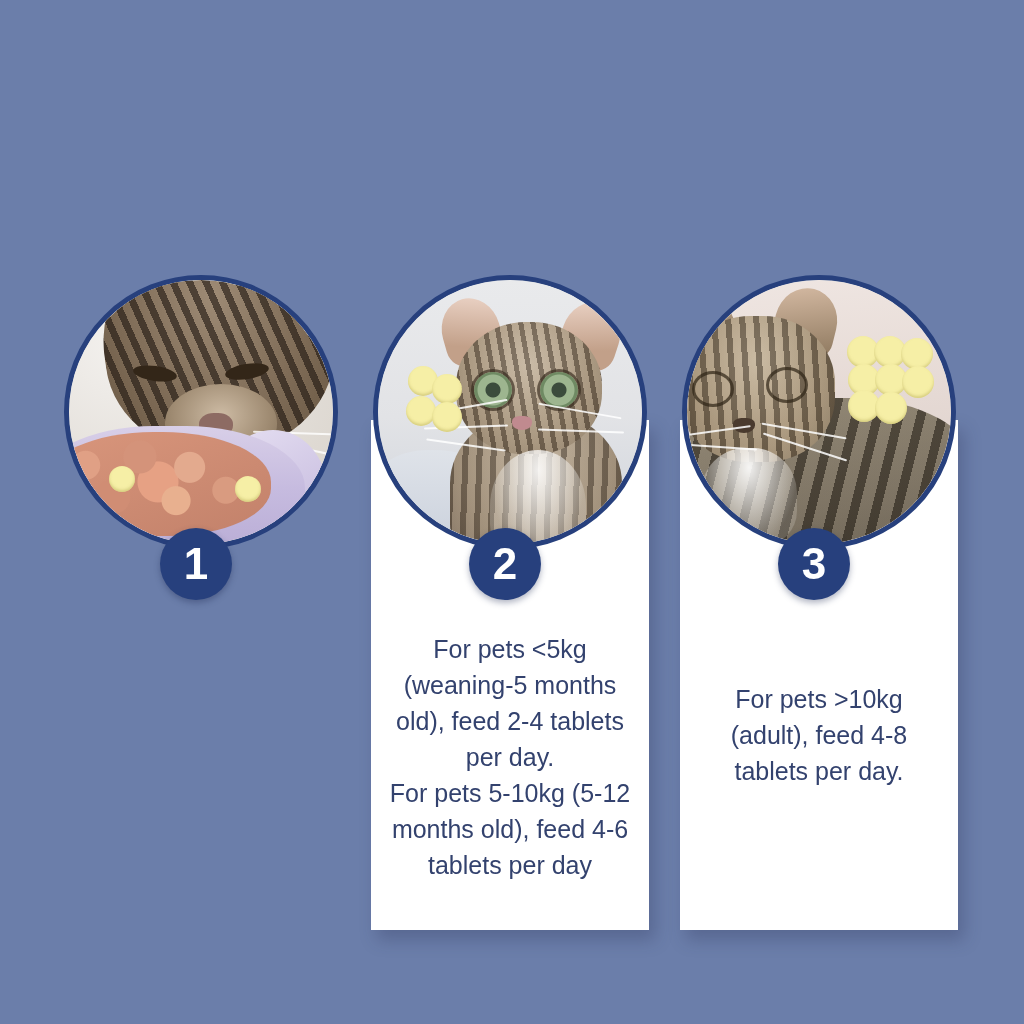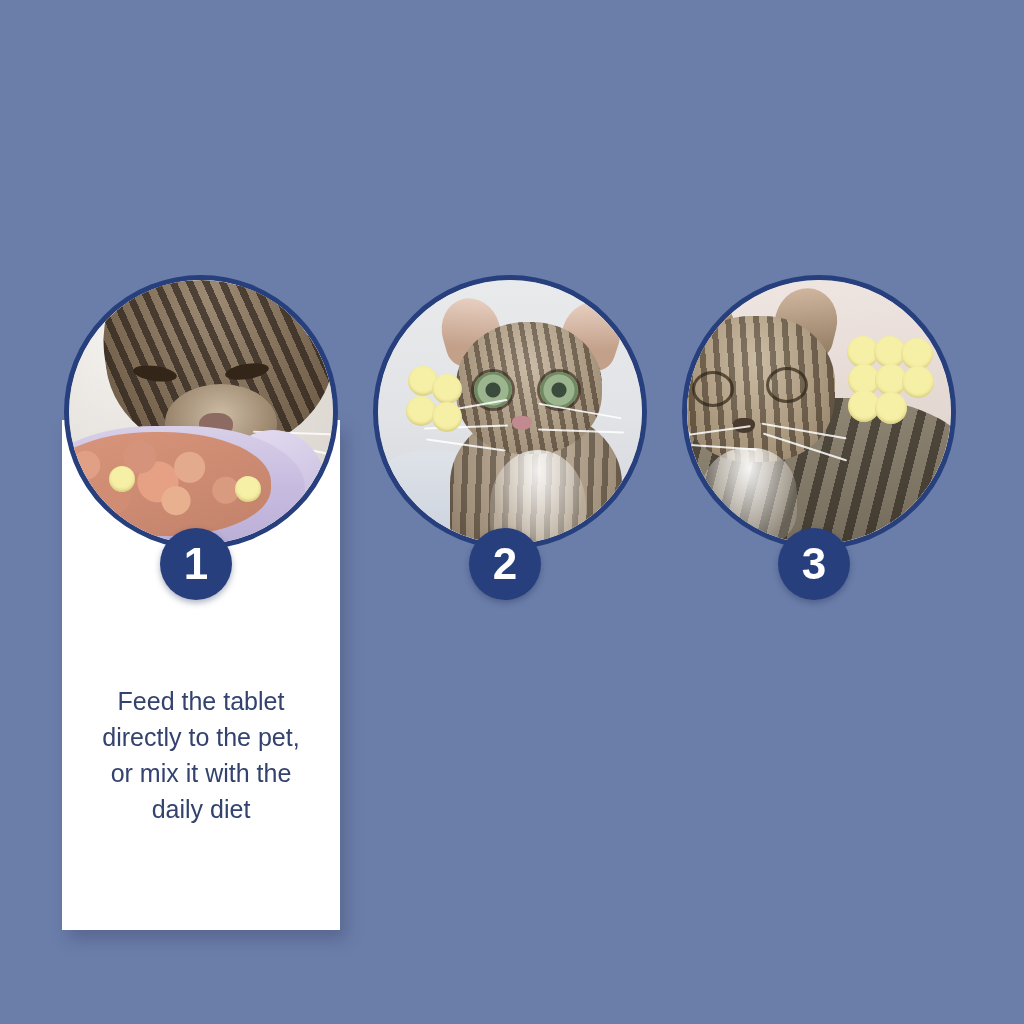--- a/index.html
+++ b/index.html
@@ -352,26 +352,20 @@
   .badge-1 { left: 160px; }
   .badge-2 { left: 469px; }
   .badge-3 { left: 778px; }
 </style>
 </head>
 <body>
 
 <div id="poster">
 
 
-  <div class="card card-1">
-    <div class="card-text">Feed the tablet
-directly to the pet,
-or mix it with the
-daily diet</div>
-  </div>
 
   <div class="photo photo-1">
     <div class="photo-inner">
       <div class="s1-bg"></div>
       <div class="s1-ear s1-ear-l"></div>
       <div class="s1-ear s1-ear-r"></div>
       <div class="s1-head"></div>
       <div class="s1-eye s1-eye-l"></div>
       <div class="s1-eye s1-eye-r"></div>
       <div class="s1-muzzle"></div>
@@ -382,20 +376,29 @@
       <div class="s1-bowlrim"></div>
       <div class="s1-bowl"></div>
       <div class="s1-food"></div>
       <div class="tablet" style="left:40px; top:186px; width:26px; height:26px;"></div>
       <div class="tablet" style="left:166px; top:196px; width:26px; height:26px;"></div>
     </div>
   </div>
 
   <div class="badge badge-1">1</div>
 
+  <div class="card card-2">
+    <div class="card-text">For pets &lt;5kg
+(weaning-5 months
+old), feed 2-4 tablets
+per day.
+For pets 5-10kg (5-12
+months old), feed 4-6
+tablets per day</div>
+  </div>
 
   <div class="photo photo-2">
     <div class="photo-inner">
       <div class="s2-bg"></div>
       <div class="s2-blanket"></div>
       <div class="s2-body"></div>
       <div class="s2-ear s2-ear-l"></div>
       <div class="s2-ear s2-ear-r"></div>
       <div class="s2-head"></div>
       <div class="s2-eye s2-eye-l"></div>
@@ -409,20 +412,25 @@
       <div class="s2-whisker" style="left:160px; top:150px; width:86px; transform:rotate(2deg);"></div>
       <div class="tablet" style="left:30px; top:86px; width:30px; height:30px;"></div>
       <div class="tablet" style="left:54px; top:94px; width:30px; height:30px;"></div>
       <div class="tablet" style="left:28px; top:116px; width:30px; height:30px;"></div>
       <div class="tablet" style="left:54px; top:122px; width:30px; height:30px;"></div>
     </div>
   </div>
 
   <div class="badge badge-2">2</div>
 
+  <div class="card card-3">
+    <div class="card-text">For pets &gt;10kg
+(adult), feed 4-8
+tablets per day.</div>
+  </div>
 
   <div class="photo photo-3">
     <div class="photo-inner">
       <div class="s3-bg"></div>
       <div class="s3-body"></div>
       <div class="s3-ear s3-ear-l"></div>
       <div class="s3-ear s3-ear-r"></div>
       <div class="s3-head"></div>
       <div class="s3-eye s3-eye-l"></div>
       <div class="s3-eye s3-eye-r"></div>

